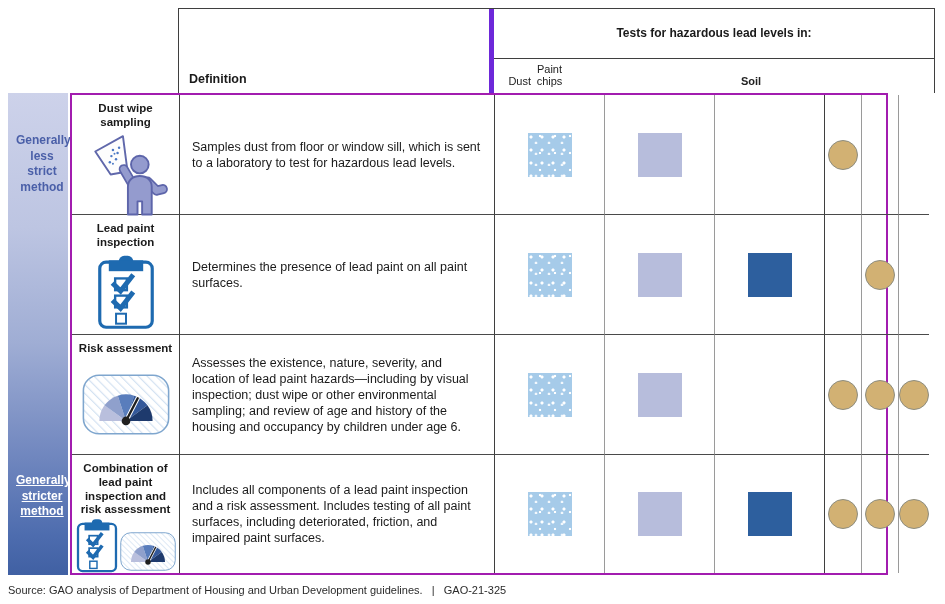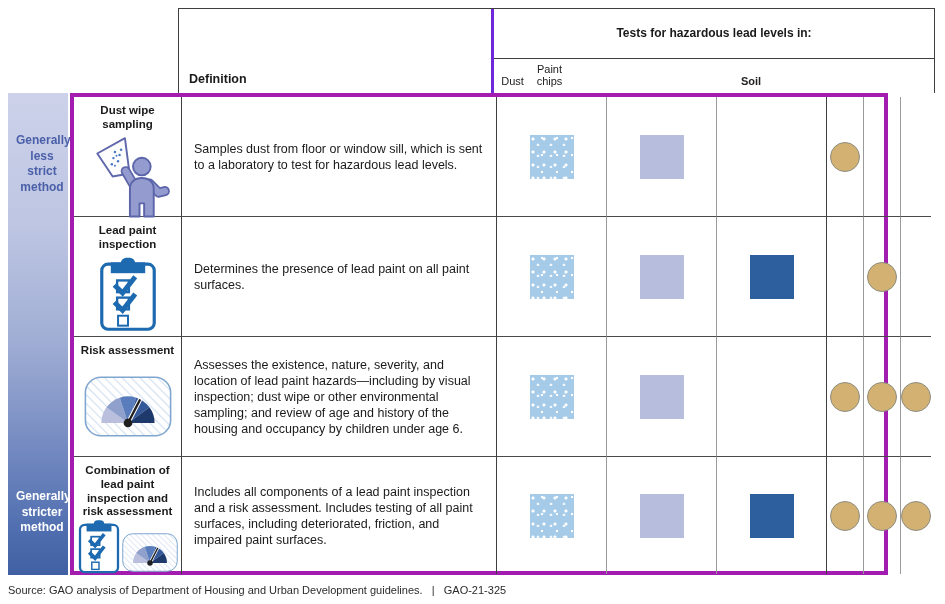--- a/index.html
+++ b/index.html
@@ -10,48 +10,48 @@
   }
 
   
   .sidebar {
     position:absolute; left:8px; top:93px; width:60px; height:482px;
     background:linear-gradient(180deg,#cdd2ea 0%,#bdc5e2 28%,#9fadd4 52%,#7389c0 74%,#4d6cae 92%,#4060a3 100%);
   }
   .sb-label { position:absolute; left:0; right:0; text-align:center;
     font-size:12px; font-weight:bold; line-height:1.3;padding-left:8px; }
   .sb-top { top:40px; color:#4a5fa8; }
-  .sb-bottom { top:396px; color:#ffffff; }
+  .sb-bottom { top:380px; color:#ffffff;text-decoration:underline; }
 
   
   .hdr {
     position:absolute; left:178px; top:8px; width:757px; height:85px;
     display:flex; border:1px solid #3f3f3f; border-bottom:none; background:#fff;
   }
-  .hdr-def { width:315px; border-right:3px solid #6d28d9; position:relative; }
+  .hdr-def { width:315px; border-right:5px solid #6d28d9; position:relative; }
   .hdr-def span { position:absolute; left:10px; bottom:7px; font-weight:bold; font-size:12.5px; }
   .hdr-paint { width:330px; border-right:1px solid #3f3f3f; display:flex; flex-direction:column; }
   .hdr-paint-top { height:27px; border-bottom:1px solid #3f3f3f;
     display:flex; align-items:center; justify-content:center;
     font-weight:bold; font-size:12.5px; }
   .hdr-paint-cols { flex:1; display:flex; align-items:flex-end; }
   .hp-cell { text-align:center; font-size:10.5px; line-height:1.22; color:#222; padding:2px 3px 6px; }
   .hp-c0 { width:110px; } .hp-c1 { width:110px; } .hp-c2 { width:110px; }
   .hdr-tests { flex:1; display:flex; flex-direction:column; }
   .hdr-tests-top { height:50px; border-bottom:1px solid #3f3f3f;
     display:flex; align-items:center; justify-content:center; text-align:center;
     font-weight:bold; font-size:12px; line-height:1.25; padding:0 4px; }
   .hdr-tests-cols { flex:1; display:flex; align-items:flex-end; }
   .ht-cell { text-align:center; font-size:11px; line-height:1.15; color:#222; padding-bottom:5px; }
-  .ht-c0 { width:37px; } .ht-c1 { width:37px; } .ht-c2 { flex:1;font-weight:bold; }
+  .ht-c0 { width:37px;text-align:right; } .ht-c1 { width:37px; } .ht-c2 { flex:1;font-weight:bold; }
 
   
   .tbody {
     position:absolute; left:70px; top:93px; width:818px; height:482px;
-    border:4px solid #a21caf; background:#fff;
+    border:2px solid #a21caf; background:#fff;
     display:grid;
     grid-template-columns:108px 315px 110px 110px 110px 37px 37px auto;
     grid-template-rows:120px 120px 120px auto;
   }
   .c { border-right:1px solid #9a9a9a; border-bottom:1px solid #4a4a4a; position:relative; }
   .c.dark-r { border-right-color:#3f3f3f; }
   .c.no-r { border-right:none; }
   .c.no-b { border-bottom:none; }
 
   .method { display:flex; flex-direction:column; align-items:center; padding-top:7px; }

